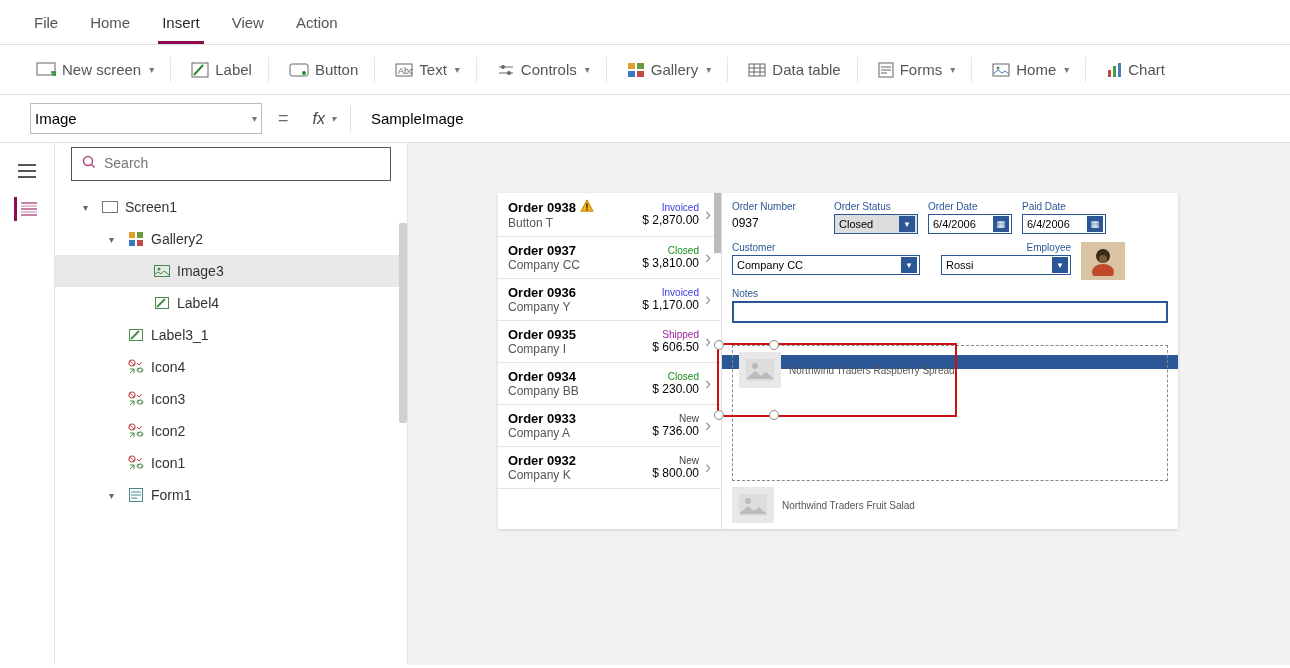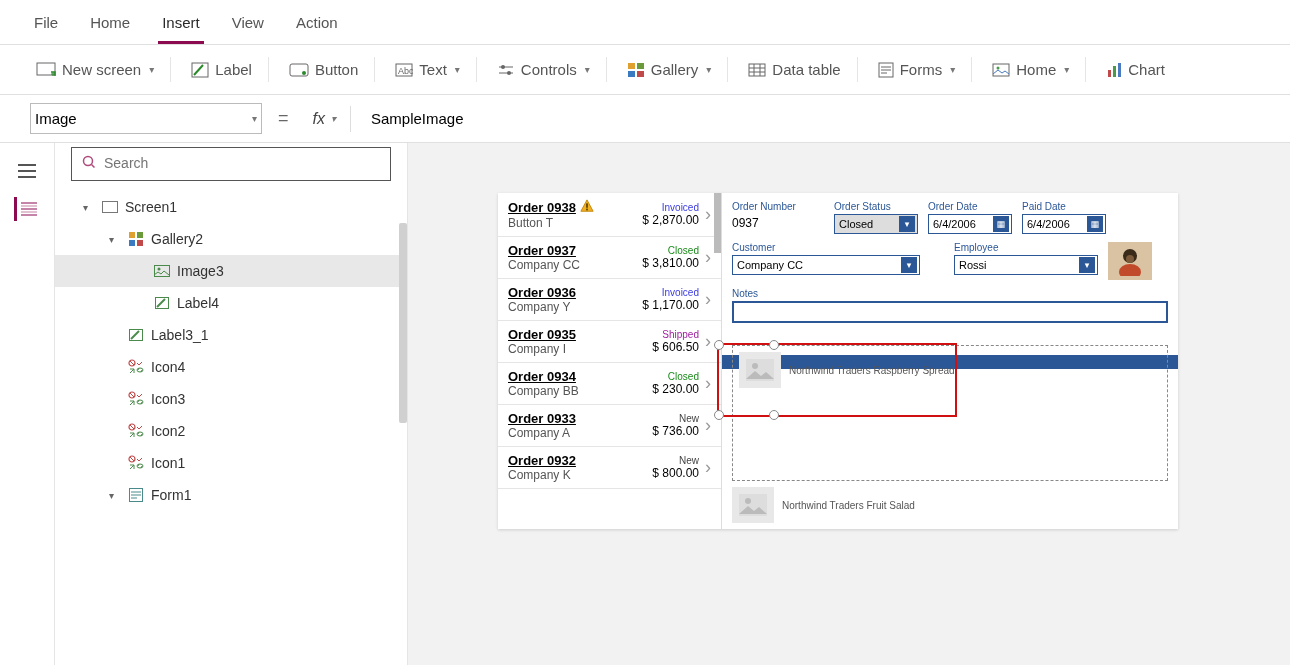--- a/index.html
+++ b/index.html
@@ -46,21 +46,21 @@
 
 
 .canvas { flex:1; background:#f2f2f2; padding:50px 0 0 90px; }
 .app { width:680px; background:#fff; box-shadow:0 1px 3px rgba(0,0,0,0.15); }
 .app-header { background:#2b5797; color:#fff; display:flex; align-items:center; justify-content:center; height:32px; position:relative; font-size:15px; font-weight:bold;}
 .app-icons { position:absolute; right:8px; display:flex; gap:10px; color:#cfe0ff;}
 .app-body { display:flex; }
 .orders { width:224px; border-right:1px solid #ddd; }
 .order { display:flex; align-items:center; padding:6px 10px; border-bottom:1px solid #e5e5e5; position:relative;}
 .order .ol { flex:1;}
-.order .onum{font-size:13px; font-weight:bold; display:flex; align-items:center; gap:4px;text-decoration:underline;}
+.order .onum{font-size:13px; font-weight:bold; display:flex; align-items:center; gap:4px;}
 .order .ocomp{font-size:12px; color:#555;}
 .order .or { text-align:right; margin-right:6px;}
 .order .ostat{font-size:10px;}
 .order .oprice{font-size:12px;}
 .st-Invoiced{color:#3a3ae0;} .st-Closed{color:#1a8a1a;} .st-Shipped{color:#a020a0;} .st-New{color:#444;}
 .order .arrow{color:#999; font-size:18px;}
 .order-scroll { position:absolute; right:0; top:0; bottom:0; width:7px;}
 .order-scroll .thumb{ background:#bbb; width:7px; height:60px; position:absolute; top:0;}
 
 .detail { flex:1; padding:8px 10px 0; position:relative;}
@@ -477,21 +477,21 @@
               </div>
           </div>
           <div class="drow">
             <div class="dfield" style="width:188px;">
                 <span class="dlabel">Customer</span>
                 <div class="dinput">
                   <span>Company CC</span>
                   <span class="ddico">▾</span>
                 </div>
               </div>
-            <div class="dfield" style="width:144px; margin-left:24px;">
+            <div class="dfield" style="width:130px; margin-left:11px;text-align:right;">
                 <span class="dlabel">Employee</span>
                 <div class="dinput">
                   <span>Rossi</span>
                   <span class="ddico">▾</span>
                 </div>
               </div>
             <div class="avatar">
                 <svg width="30" height="30">
                   <circle cx="15" cy="10" r="7" fill="#3a2a1a"></circle>
                   <ellipse cx="15" cy="26" rx="11" ry="8" fill="#c04a2a"></ellipse>

